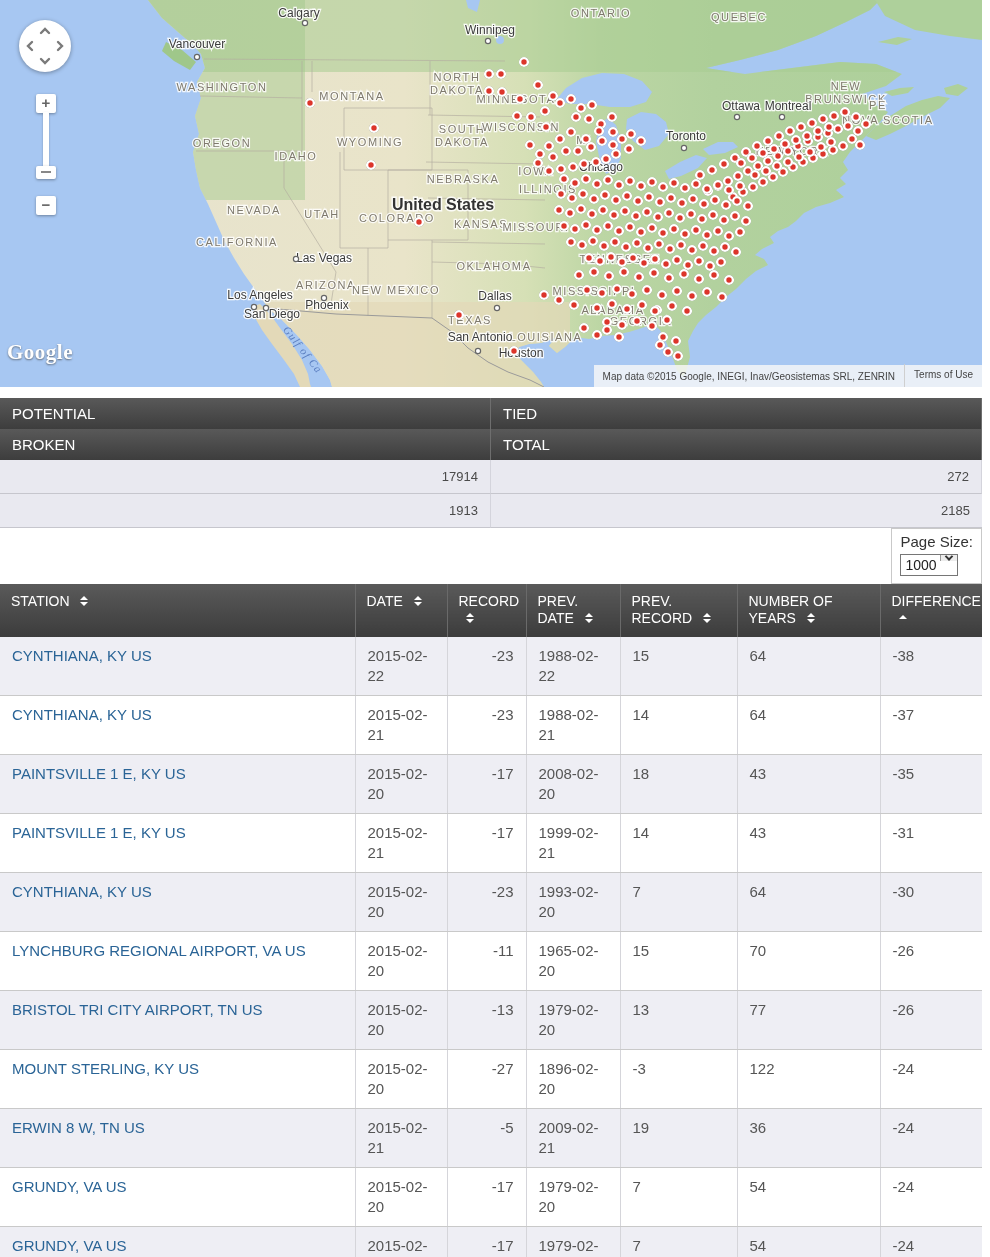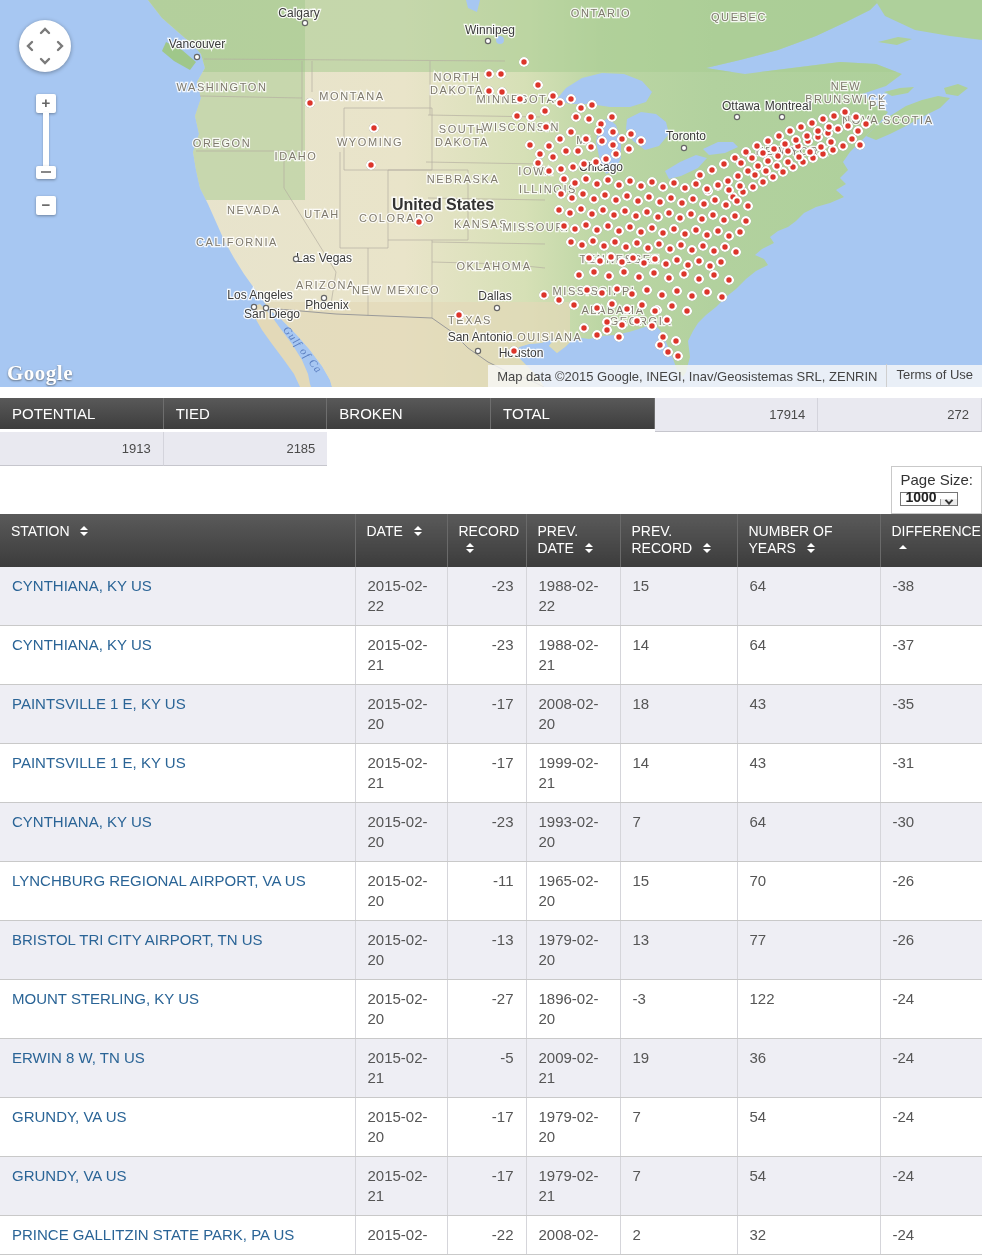--- a/index.html
+++ b/index.html
@@ -36,56 +36,56 @@
     background:#fff; box-shadow:0 1px 2px rgba(0,0,0,.3); border-radius:1px;
   }
   .zoom-handle {
     position:absolute; left:36px; top:166px; width:20px; height:13px;
     background:#fff; box-shadow:0 1px 3px rgba(0,0,0,.35); border-radius:2px;
   }
   .zoom-handle::after {
     content:""; display:block; margin:5px auto 0; width:10px; height:2px; background:#888;
   }
   .google-logo {
-    position:absolute; left:7px; bottom:1px;
+    position:absolute; left:7px; bottom:22px;
     font-family:"Liberation Serif", serif; font-weight:bold;
     font-size:21px; color:#fff; letter-spacing:.5px;
     text-shadow:0 1px 2px rgba(60,60,60,.7);
   }
   .attribution {
     position:absolute; right:0; bottom:0; height:22px;
     display:flex; align-items:center;
     background:rgba(248,248,248,.82);
-    font-size:13px; color:#444;
+    font-size:10px; color:#444;
   }
   .attribution .attr-text { padding:0 9px; }
   .attribution .terms { padding:0 9px; border-left:1px solid #cfcfcf; height:24px; line-height:22px; }
 
   
-  .summary { margin-top:11px; display:grid; grid-template-columns:repeat(6,1fr); }
+  .summary { margin-top:11px; display:grid; grid-template-columns:repeat(2,1fr); }
   .summary .s-head {
     background:linear-gradient(#595959,#3d3d3d);
     color:#fff; font-size:15px; height:31px; line-height:31px;
     padding-left:12px; border-right:1px solid #6e6e6e;
   }
   .summary .s-head:last-child { border-right:none; }
   .summary .s-val {
     background:#e9e9f0; color:#4a4a4a; font-size:13px;
     height:34px; line-height:33px; text-align:right; padding-right:12px;
     border-right:1px solid #d4d4dc; border-bottom:1px solid #c6c6cd;
   }
   .summary .s-val:last-child { border-right:none; }
 
   
   .pager-wrap { display:flex; justify-content:flex-end; }
   .pager-box { border:1px solid #c9c9c9; padding:4px 8px 7px; background:#fff; }
   .pager-label { font-size:15px; color:#333; }
   .pager-select {
-    margin-top:4px; display:flex; align-items:flex-end; width:58px; height:14px;
-    border:1px solid #767676; background:#fff; cursor:pointer;font-weight:bold;
+    margin-top:4px; display:flex; align-items:flex-start; width:58px; height:22px;
+    border:1px solid #767676; background:#fff; cursor:pointer;
   }
   .pager-select .val { flex:1; font-size:14px; color:#222; padding:2px 0 0 4px; }
   .pager-select .arrow-box {
     width:17px; background:#ececec; border-left:1px solid #999;
     display:flex; align-items:center; justify-content:center;
   }
   .pager-select .chev {
     width:6px; height:6px; border-right:2px solid #333; border-bottom:2px solid #333;
     transform:rotate(45deg) translate(-1px,-1px);
   }

